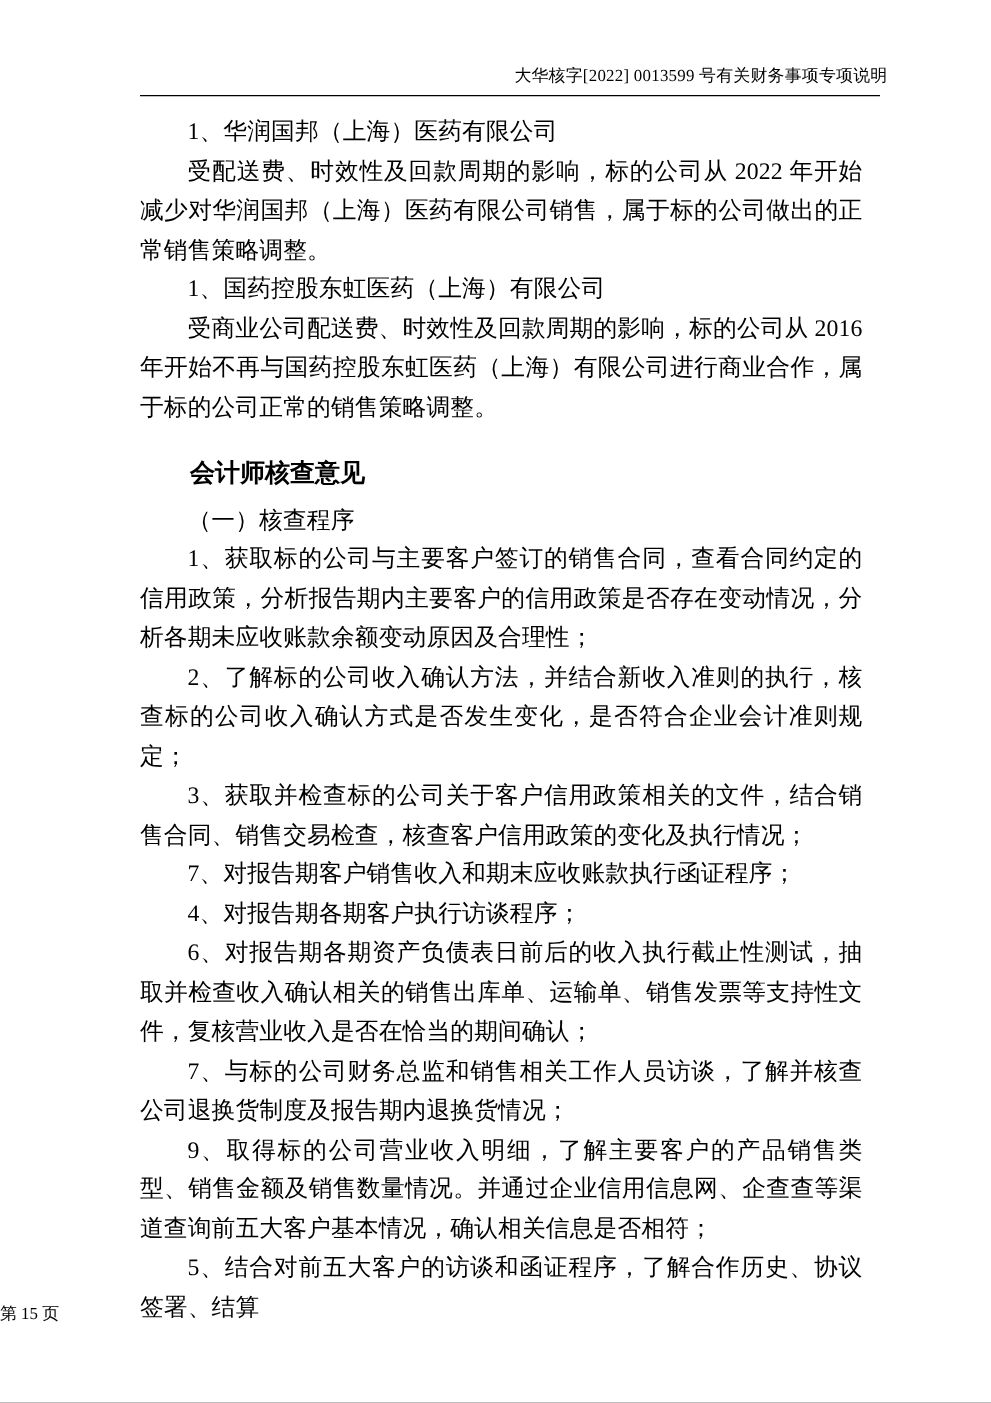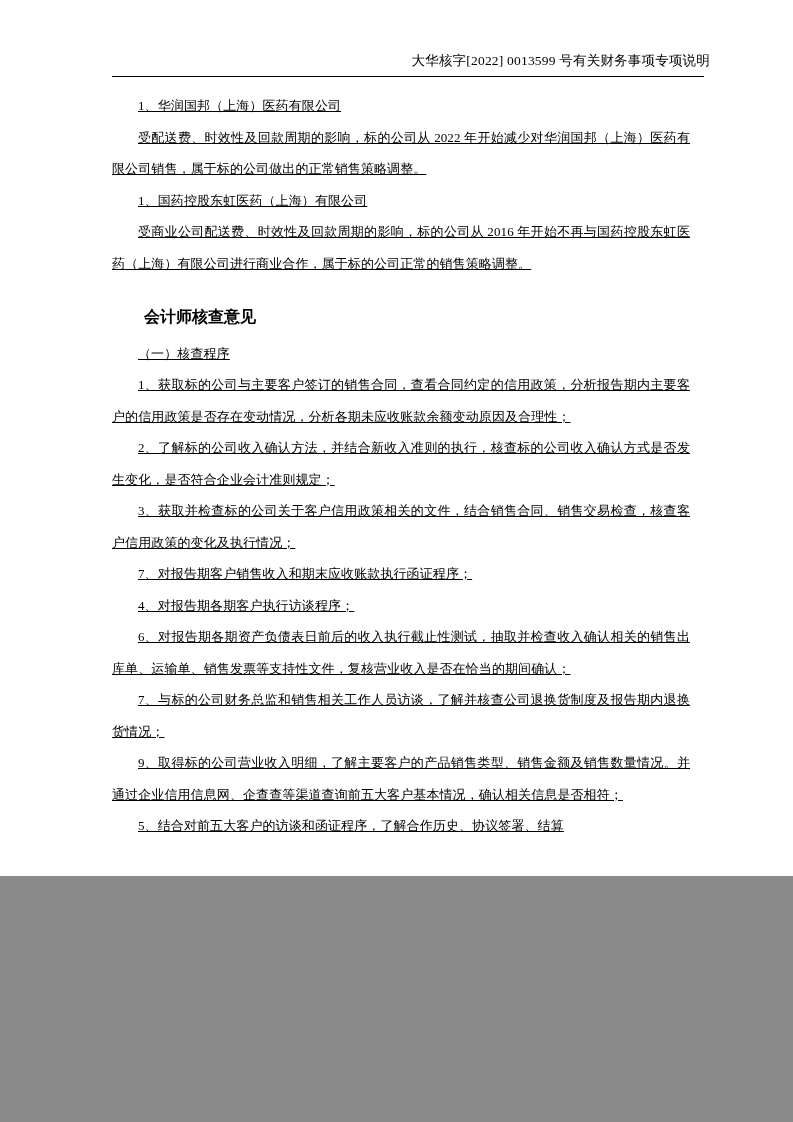--- a/index.html
+++ b/index.html
@@ -6,21 +6,21 @@
     margin: 0;
     padding: 0;
     background: #8a8a8a;
   }
   body {
     font-family: "Liberation Serif", "DejaVu Serif", serif;
   }
   .page {
     position: relative;
     width: 793px;
-    height: 876px;
+    height: 1122px;
     background: #ffffff;
     margin: 0 auto;
     box-sizing: border-box;
     overflow: hidden;
   }
   .page-inner {
     position: absolute;
     left: 0;
     top: 0;
     width: 793px;
@@ -45,34 +45,33 @@
     border-top: 1.6px solid #000;
   }
   .body {
     position: absolute;
     left: 112px;
     top: 90px;
     width: 578px;
   }
   p.para {
     margin: 0 0 0 0;
-    font-size: 13px;
+    font-size: 19px;
     line-height: 31.5px;
     color: #000;
     text-align: justify;
     text-justify: inter-ideograph;
     text-indent: 2em;
     letter-spacing: 0.1px;
-    text-decoration: underline;
   }
   .spacer-sm { height: 5px; }
   .spacer-lg { height: 22px; }
   h2.section {
     margin: 0;
-    font-size: 16px;
+    font-size: 20px;
     font-weight: bold;
     line-height: 31.5px;
     text-indent: 2em;
     color: #000;
     font-family: "Liberation Sans", "DejaVu Sans", sans-serif;
   }
   .footer {
     position: absolute;
     left: 0;
     top: 1042px;

